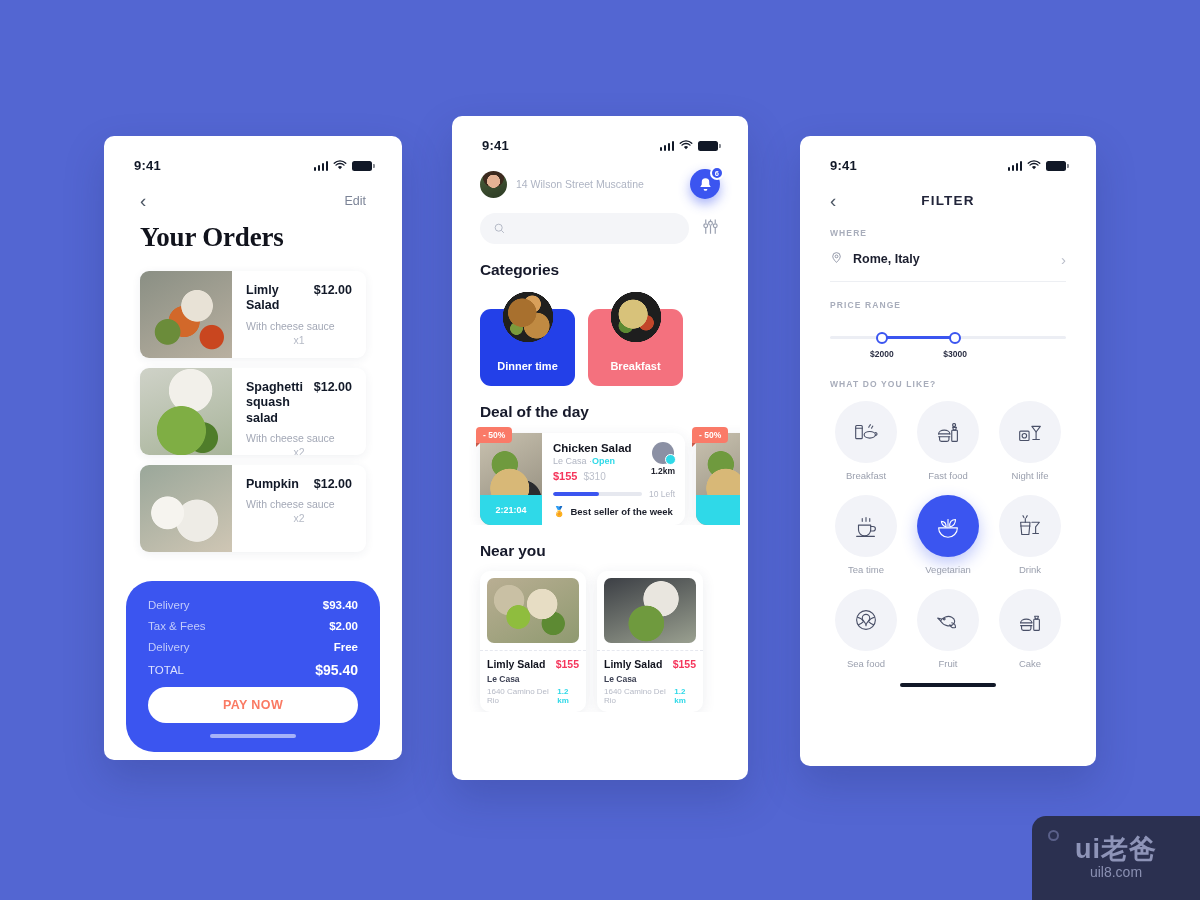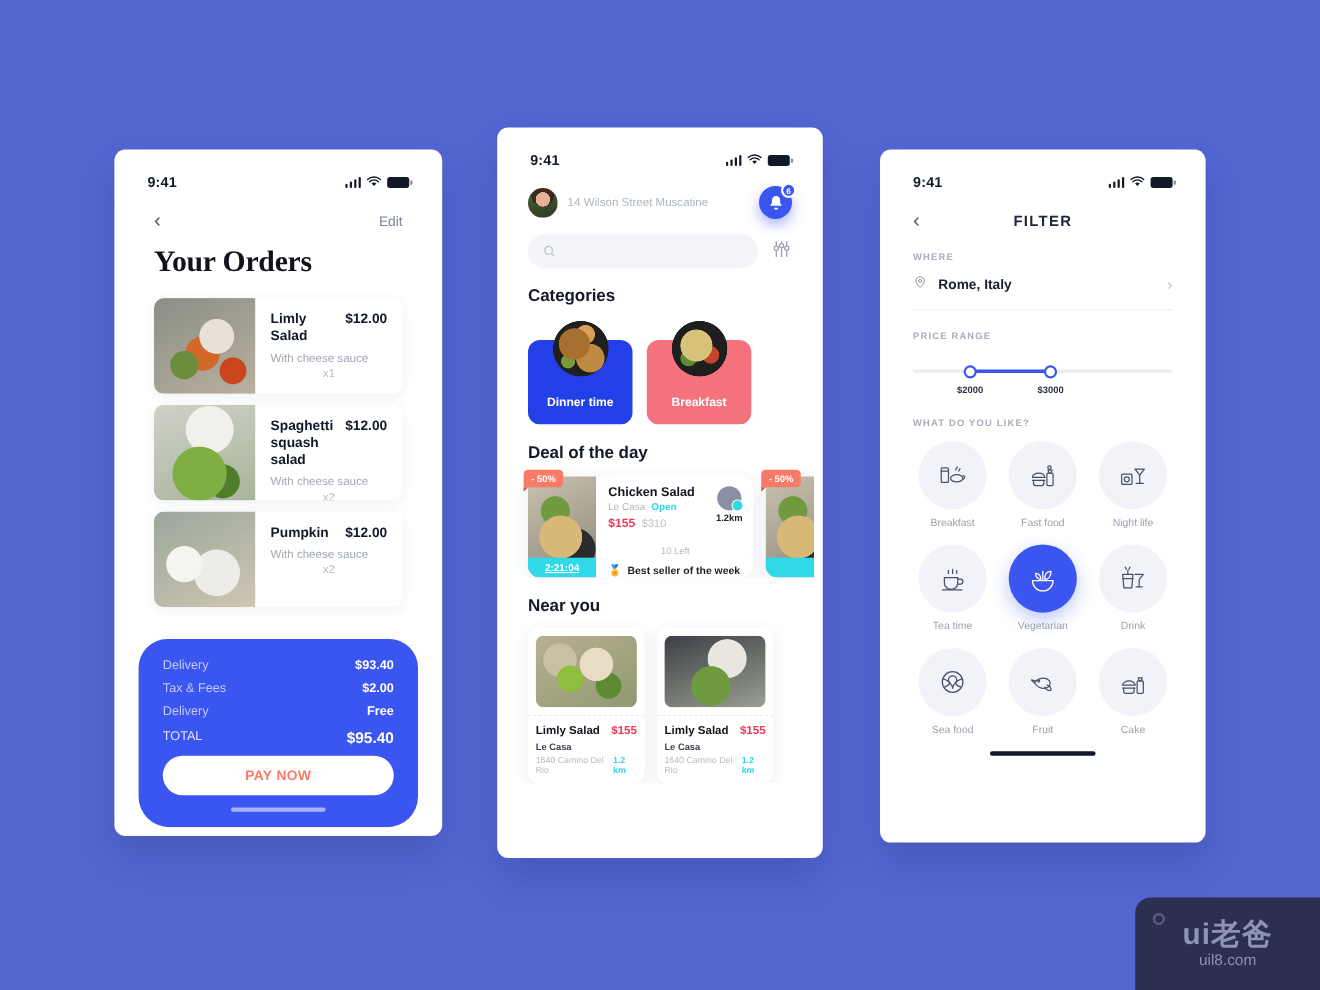--- a/index.html
+++ b/index.html
@@ -210,42 +210,42 @@
   .disc-badge {
     position: absolute; left: -4px; top: -6px; z-index: 5;
     background: #fa7a68; color: #fff; font-size: 8.5px; font-weight: bold;
     padding: 3px 7px; border-radius: 4px 4px 4px 0;
   }
   .disc-badge::after {
     content: ""; position: absolute; left: 0; bottom: -4px;
     border-left: 4px solid #c75a4a; border-bottom: 4px solid transparent;
   }
   .timer {
-    position: absolute; left: 0; right: 0; bottom: 0; height: 18px;
+    position: absolute; left: 0; right: 0; bottom: 0; height: 30px;
     background: #2fd9e8; color: #fff; font-size: 9px; font-weight: bold;
-    display: flex; align-items: center; justify-content: center; text-decoration: underline;
+    display: flex; align-items: center; justify-content: center;
   }
   .deal-body { flex: 1; padding: 9px 10px 8px 11px; display: flex; flex-direction: column; }
   .deal-head { display: flex; justify-content: space-between; align-items: flex-start; }
   .deal-name { font-size: 11.5px; font-weight: bold; color: #12141f; }
   .deal-rest { font-size: 9px; color: #b0b5c2; margin-top: 2px; }
   .deal-rest .open { color: #2fd9e8; font-weight: bold; }
   .deal-prices { margin-top: 4px; display: flex; align-items: baseline; gap: 6px; }
   .price-now { font-size: 11px; font-weight: bold; color: #f5365c; }
   .price-old { font-size: 10px; color: #bcc0cb; }
   .dist-wrap { display: flex; flex-direction: column; align-items: center; gap: 2px; }
   .dist-circle {
     position: relative; width: 22px; height: 22px; border-radius: 50%; background: #8b90a4;
   }
   .dist-circle::after {
     content: ""; position: absolute; right: -2px; bottom: -1px;
     width: 9px; height: 9px; border-radius: 50%; background: #2fd9e8; border: 1.5px solid #fff;
   }
   .dist-text { font-size: 8.5px; font-weight: bold; color: #22242f; }
-  .prog-row { display: flex; align-items: center; gap: 7px; margin-top: 7px; flex-direction: column; }
+  .prog-row { display: flex; align-items: center; gap: 7px; margin-top: 7px; }
   .prog-track { flex: 1; height: 3.5px; border-radius: 2px; background: #e6e8ef; overflow: hidden; }
   .prog-fill { height: 100%; background: #3b55f0; border-radius: 2px; }
   .prog-text { font-size: 8.5px; color: #b6bac6; white-space: nowrap; }
   .seller-row { display: flex; align-items: center; gap: 5px; margin-top: 7px; }
   .medal { font-size: 10px; }
   .seller-text { font-size: 9.5px; font-weight: bold; color: #1c1f2b; }
 
   
   .near-strip { display: flex; gap: 11px; padding: 11px 0 0 20px; overflow: hidden; }
   .near-card {

